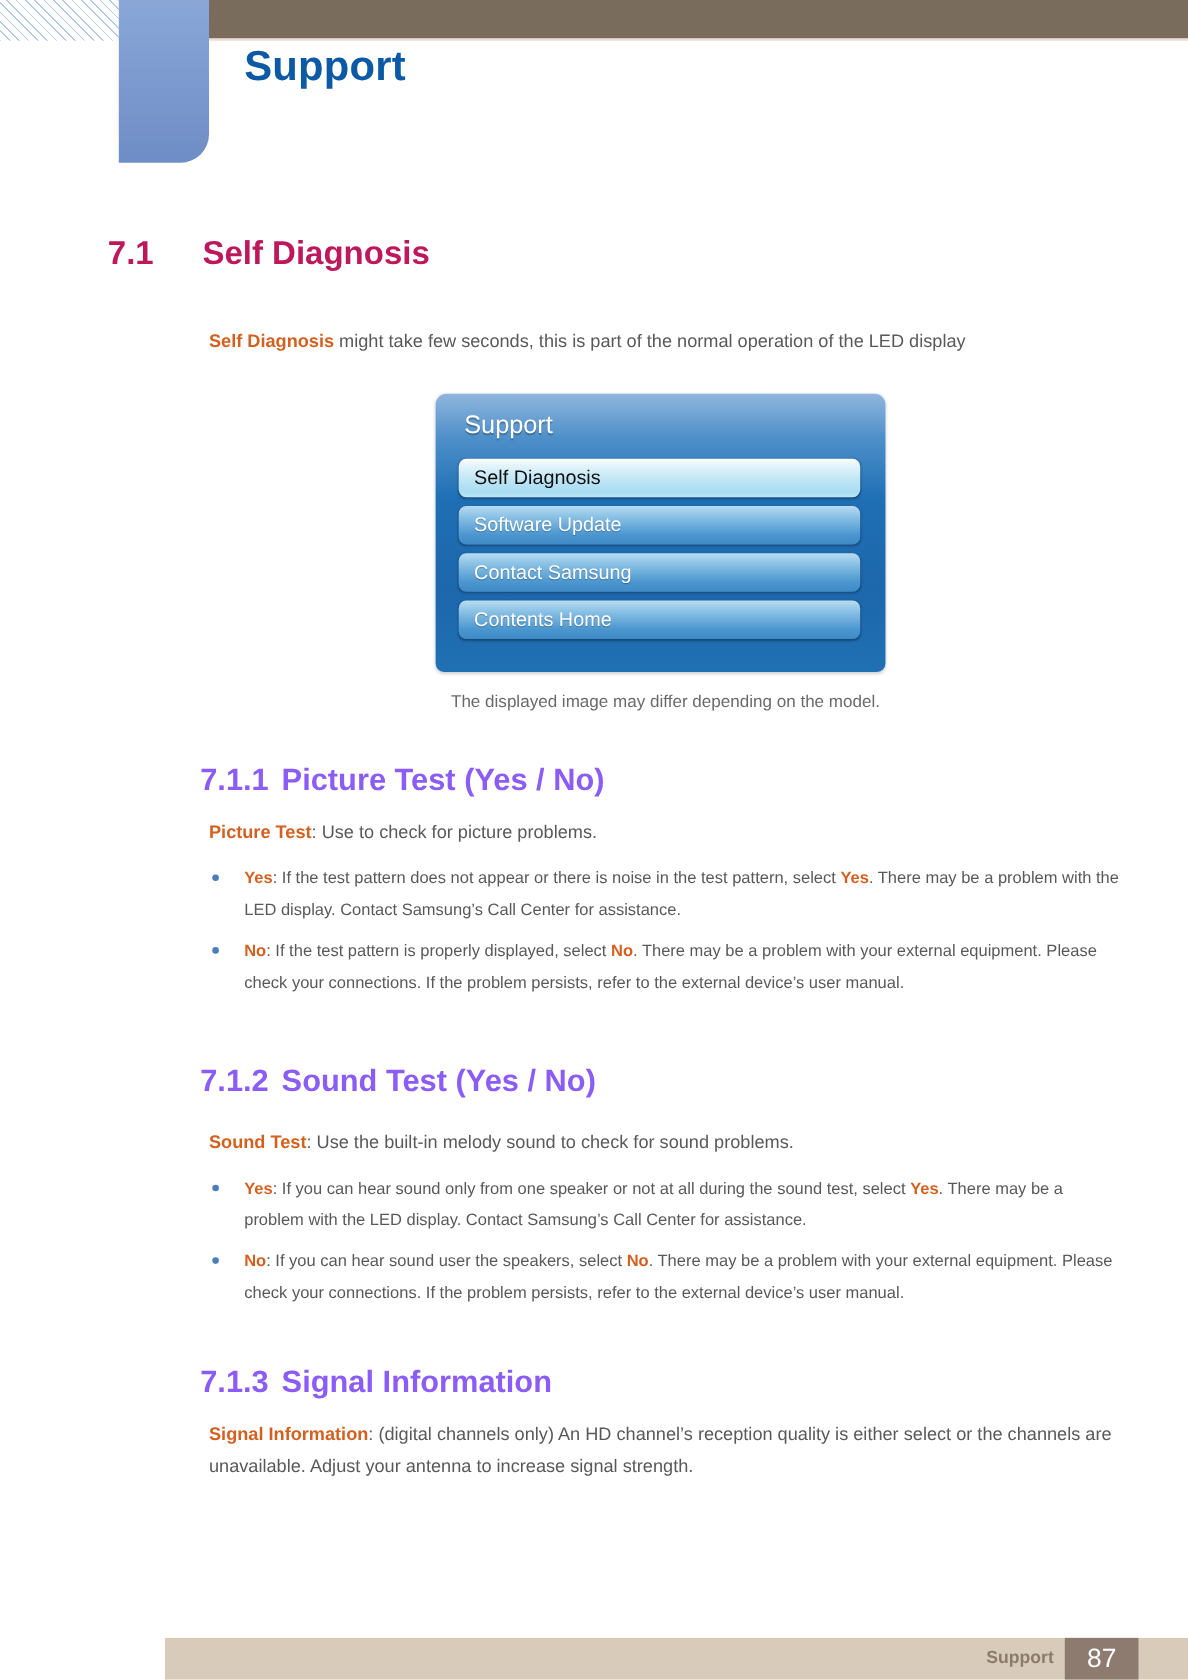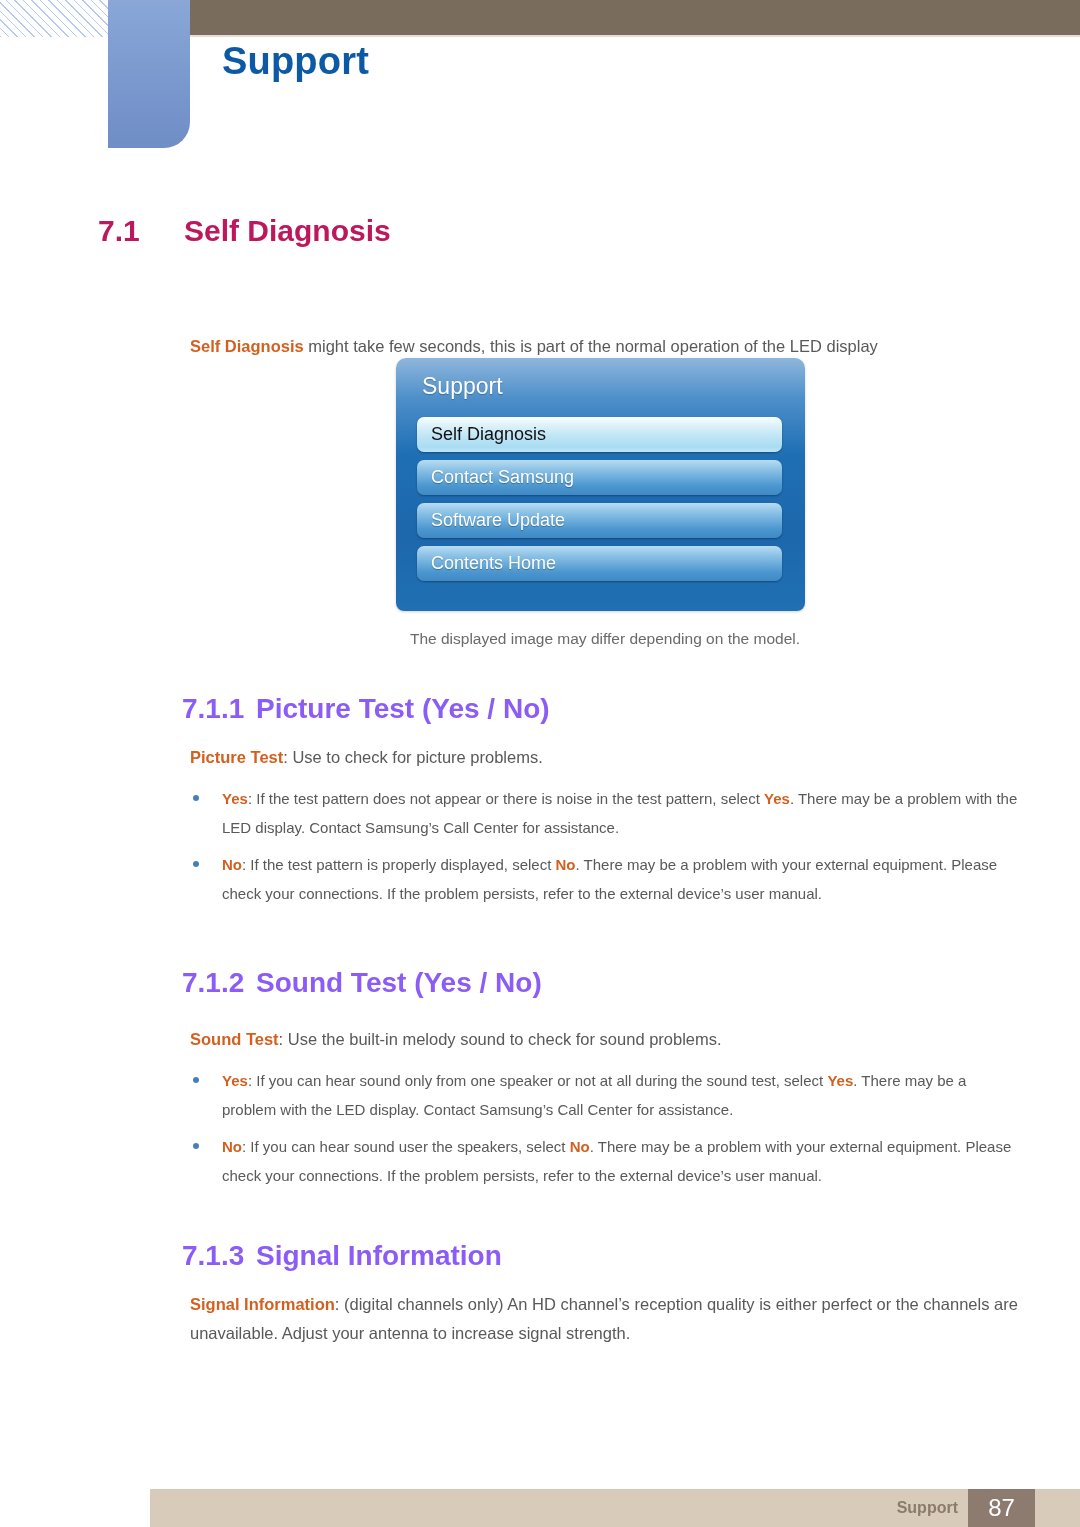--- a/index.html
+++ b/index.html
@@ -82,21 +82,20 @@
     display: inline-block;
     width: 86px;
   }
 
   
   .content {
     position: absolute;
     left: 190px;
     top: 296px;
     width: 830px;
-    margin-top: 36px;
   }
   .para {
     font-size: 16.5px;
     line-height: 28px;
     color: #595959;
     margin: 0;
   }
   .hl {
     color: #d4601f;
     font-weight: bold;
@@ -275,24 +274,24 @@
 </div>
 
 <div class="osd-wrap">
   <div class="osd-panel">
     <div class="osd-title">Support</div>
     <div class="osd-list">
       <div class="osd-item selected">
         <span class="lbl">Self Diagnosis</span>
       </div>
       <div class="osd-item">
-        <span class="lbl">Contact Samsung</span>
+        <span class="lbl">Software Update</span>
       </div>
       <div class="osd-item">
-        <span class="lbl">Software Update</span>
+        <span class="lbl">Contact Samsung</span>
       </div>
       <div class="osd-item">
         <span class="lbl">Contents Home</span>
       </div>
     </div>
   </div>
 </div>
 
 <div class="caption">The displayed image may differ depending on the model.</div>
 
@@ -330,19 +329,19 @@
     <span class="bullet-dot"></span>
     <p class="bullet-text"><span class="hl">No</span><span>: If you can hear sound user the speakers, select </span><span class="hl">No</span><span>. There may be a problem with your external equipment. Please check your connections. If the problem persists, refer to the external device’s user manual.</span></p>
   </div>
 </div>
 
 <div class="sub-heading" style="top:1240px;">
   <span class="num">7.1.3</span><span>Signal Information</span>
 </div>
 
 <div class="block" style="top:1290px;">
-  <p class="lead"><span class="hl">Signal Information</span><span>: (digital channels only) An HD channel’s reception quality is either perfect or the channels are unavailable. Adjust your antenna to increase signal strength.</span></p>
+  <p class="lead"><span class="hl">Signal Information</span><span>: (digital channels only) An HD channel’s reception quality is either select or the channels are unavailable. Adjust your antenna to increase signal strength.</span></p>
 </div>
 
 <div class="footer">
   <div class="footer-label">Support</div>
   <div class="footer-page">87</div>
 </div>
 
 </body></html>

